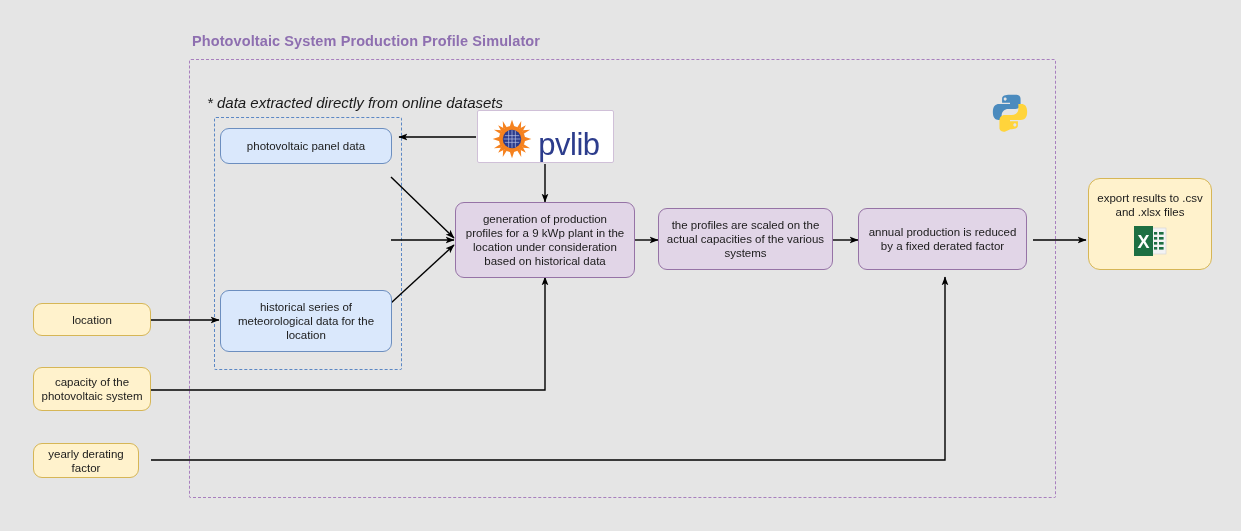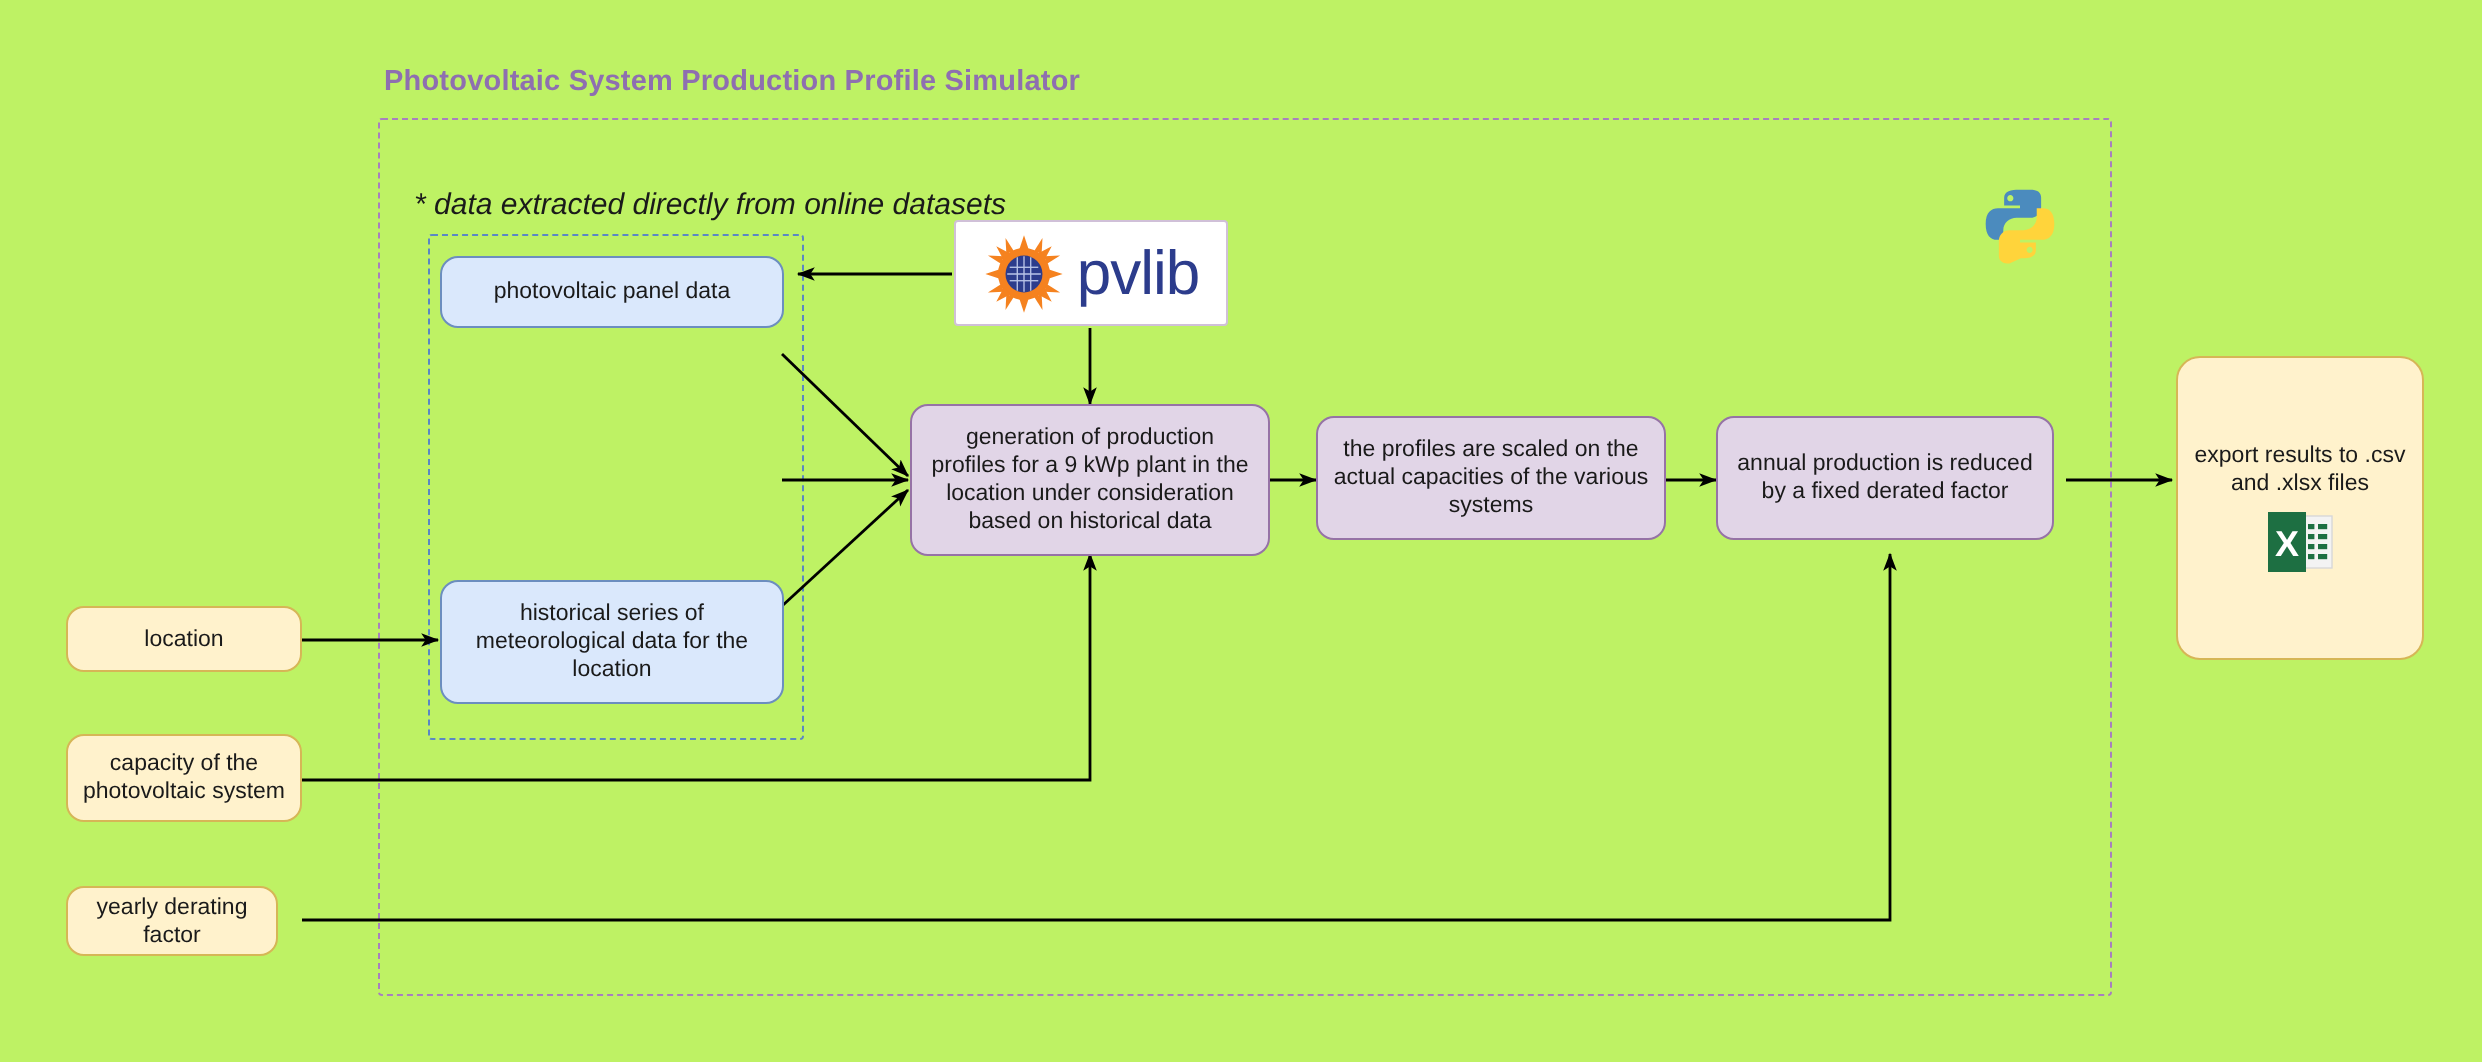--- a/index.html
+++ b/index.html
@@ -7,21 +7,21 @@
     padding: 0;
     background: #ffffff;
   }
   body {
     font-family: "Liberation Sans", sans-serif;
   }
   #canvas {
     position: relative;
     width: 1241px;
     height: 531px;
-    background: #bef264;
+    background: #e5e5e5;
     overflow: hidden;
   }
   .svg-layer {
     position: absolute;
     left: 0;
     top: 0;
     width: 1241px;
     height: 531px;
     pointer-events: none;
   }
@@ -110,21 +110,21 @@
     width: 44px;
     height: 44px;
   }
   .pvlib-logo-box {
     position: absolute;
     left: 477px;
     top: 110px;
     width: 137px;
     height: 53px;
     display: flex;
-    align-items: center;
+    align-items: flex-end;
     justify-content: center;
     gap: 5px;
   }
   .pvlib-mark { width: 42px; height: 42px; }
   .pvlib-word {
     font-size: 31px;
     color: #2c3c8c;
     font-weight: normal;
     letter-spacing: -0.5px;
     line-height: 31px;
@@ -243,21 +243,21 @@
     <span>location</span>
   </div>
   <div class="node node-yellow" style="left:33px; top:367px; width:118px; height:44px; white-space:pre-line;">
     <span>capacity of the
 photovoltaic system</span>
   </div>
   <div class="node node-yellow" style="left:33px; top:443px; width:106px; height:35px;">
     <span>yearly derating factor</span>
   </div>
 
-  <div class="node node-yellow export-node" style="left:1088px; top:178px; width:124px; height:152px; border-radius:12px;">
+  <div class="node node-yellow export-node" style="left:1088px; top:178px; width:124px; height:92px; border-radius:12px;">
     <span class="export-label">export results to .csv
 and .xlsx files</span>
     <svg class="excel-icon" viewBox="0 0 34 32">
       <rect x="13" y="3" width="20" height="26" fill="#f3f3f3" stroke="#d8d8d8" stroke-width="0.7"></rect>
       <g fill="#1d6f42">
         <rect x="21" y="7" width="3.2" height="2.6"></rect>
         <rect x="26" y="7" width="4.6" height="2.6"></rect>
         <rect x="21" y="12" width="3.2" height="2.6"></rect>
         <rect x="26" y="12" width="4.6" height="2.6"></rect>
         <rect x="21" y="17" width="3.2" height="2.6"></rect>

